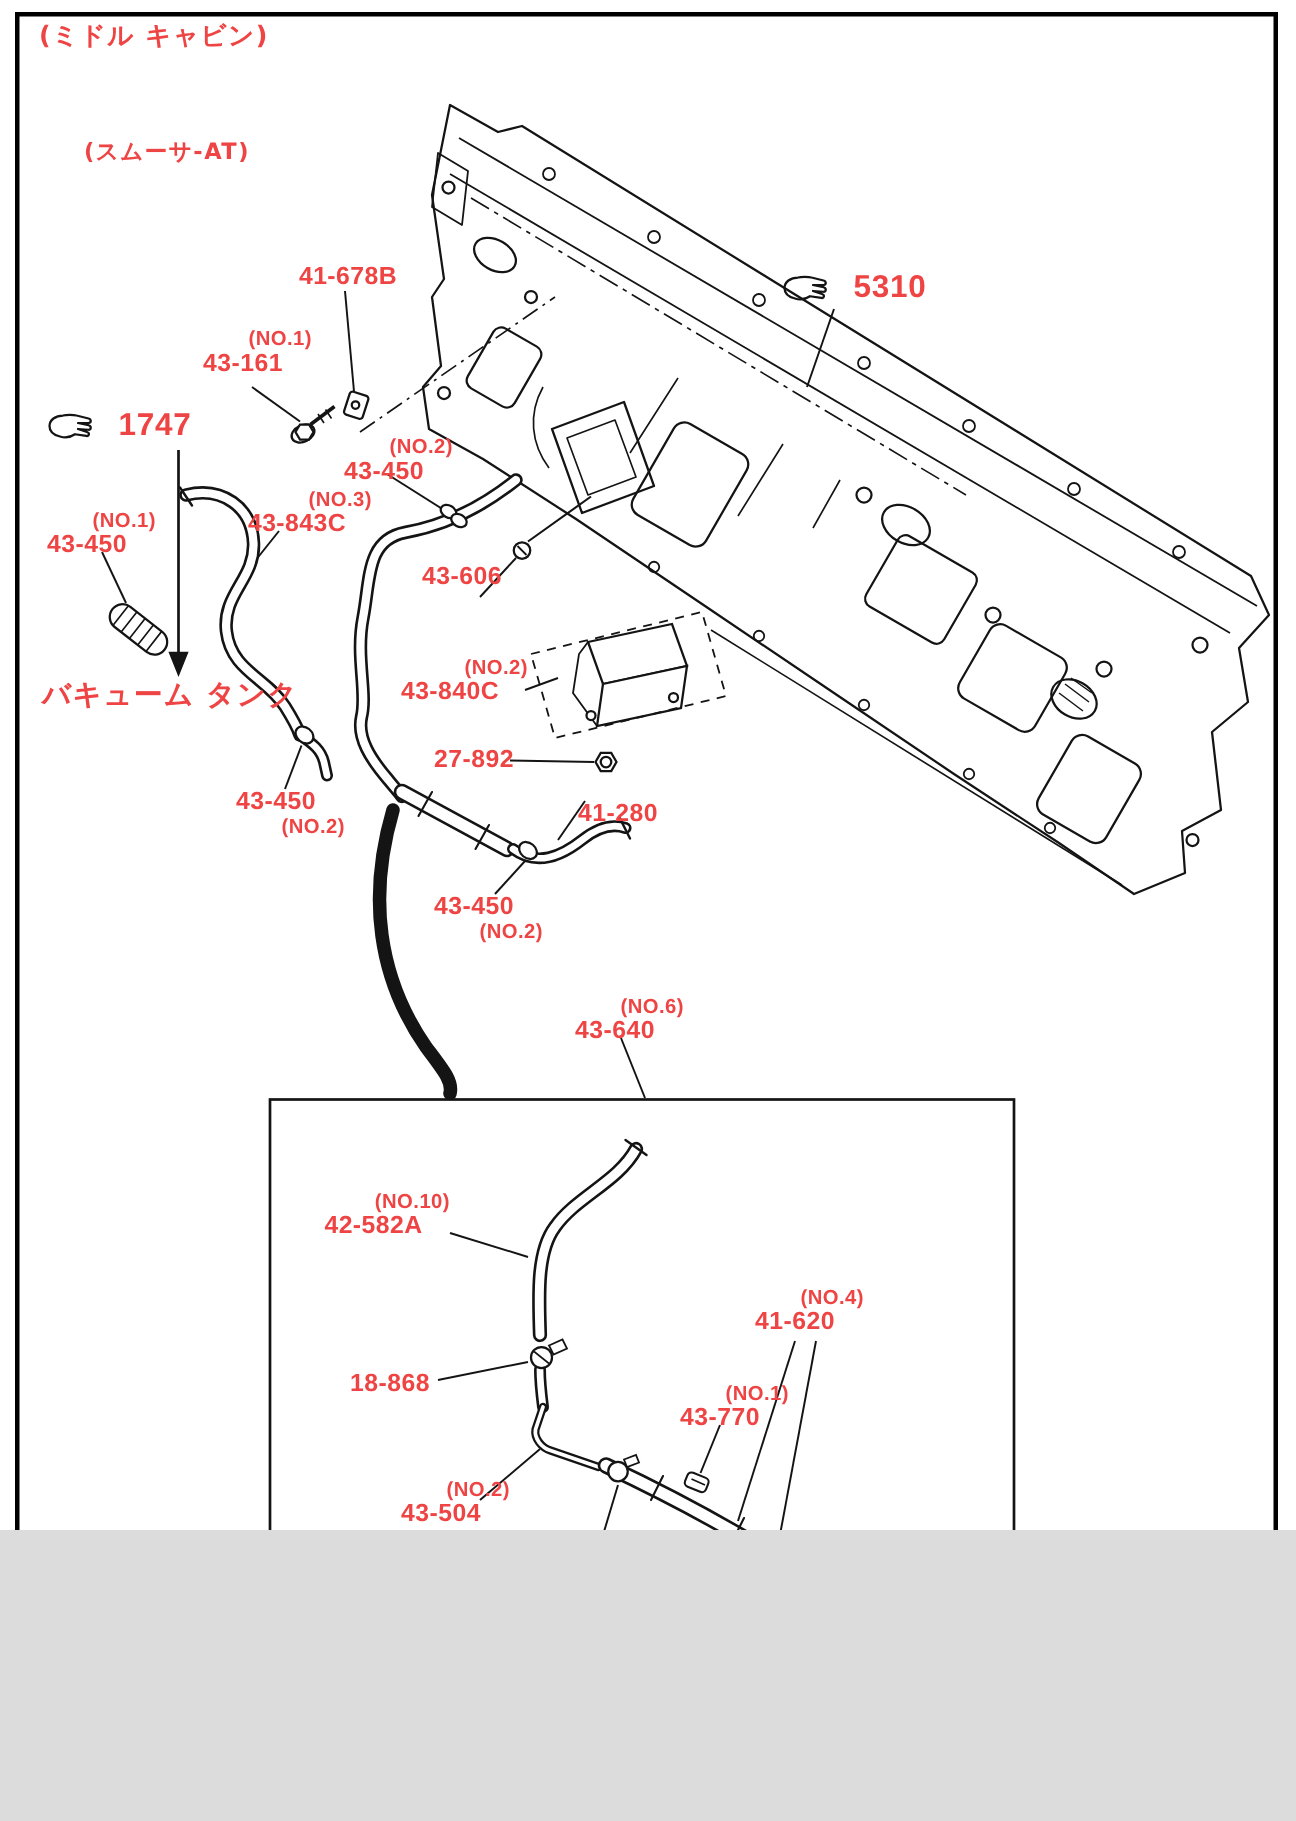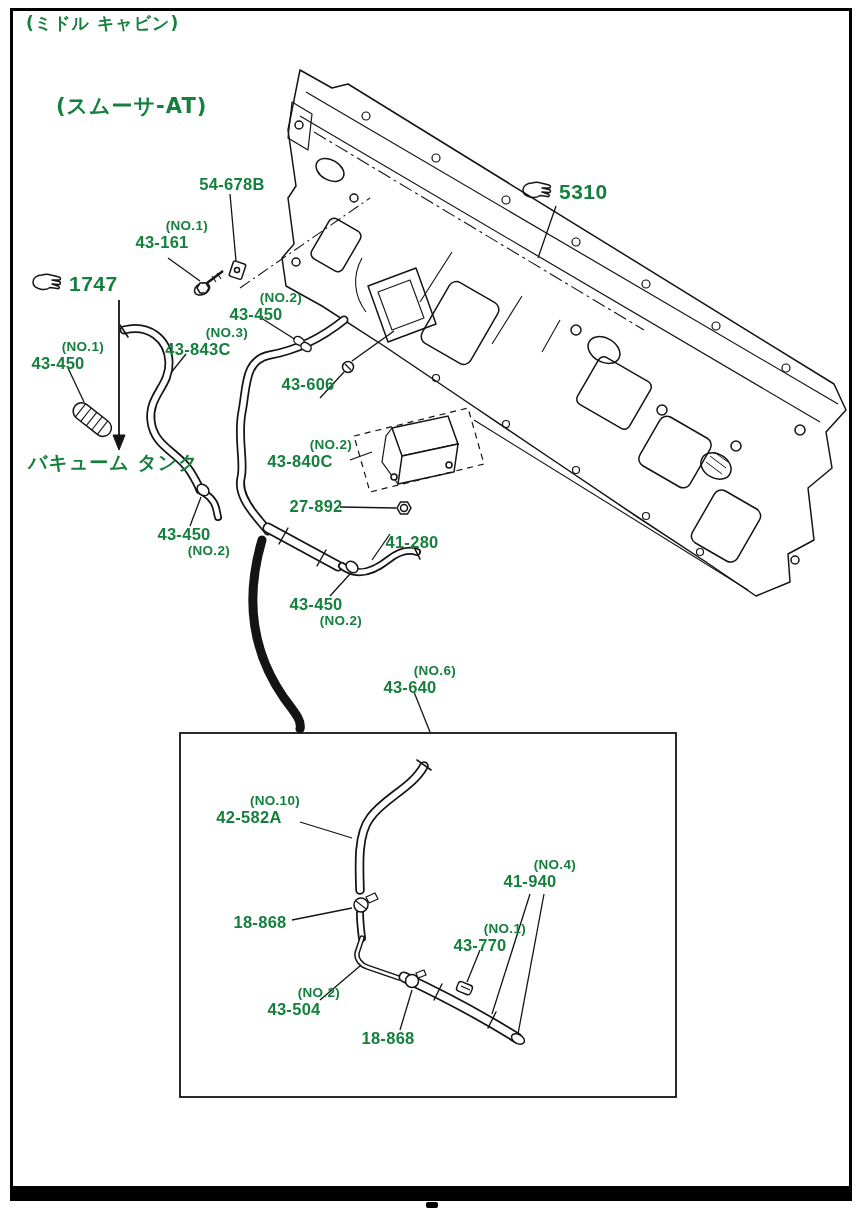--- a/index.html
+++ b/index.html
@@ -1,27 +1,27 @@
 <!DOCTYPE html>
 <html><head>
 <meta charset="utf-8">
 <style>
   html,body{margin:0;padding:0;background:#dcdcdc;}
-  .page{position:relative;width:864px;height:1214px;background:#ffffff;overflow:hidden;
-        font-family:"Liberation Sans",sans-serif;color:#15803d;}
+  .page{position:relative;width:864px;height:1020px;background:#ffffff;overflow:hidden;
+        font-family:"Liberation Sans",sans-serif;color:#ef4444;}
   .frame{position:absolute;left:10px;top:8px;width:836px;height:1178px;border:3px solid #000;}
   .bottom-bar{position:absolute;left:10px;top:1186px;width:842px;height:15px;background:#000;}
   .blob{position:absolute;left:426px;top:1202px;width:12px;height:6px;background:#000;border-radius:2px;}
   svg.art{position:absolute;left:0;top:0;}
   .jpnote{position:absolute;font-weight:bold;white-space:nowrap;letter-spacing:1px;
           font-family:"DejaVu Sans","Liberation Sans",sans-serif;}
   .callout{position:absolute;text-align:center;line-height:1.12;white-space:nowrap;}
   .callout .no{display:block;font-weight:bold;font-size:13.5px;letter-spacing:.3px;text-align:right;}
   .callout .pn{display:block;font-weight:bold;font-size:16.5px;letter-spacing:.3px;}
-  .ref{position:absolute;display:flex;align-items:flex-start;gap:7px;}
+  .ref{position:absolute;display:flex;align-items:center;gap:17px;}
   .ref .refnum{font-weight:bold;font-size:21px;letter-spacing:.5px;}
   .ref .hand{display:inline-block;line-height:0;}
 </style>
 </head>
 <body>
 
 <div class="page">
 
   <div class="frame"></div>
   <div class="bottom-bar"></div>
@@ -181,42 +181,42 @@
       <path d="M366,897 L375,893 L378,899 L369,903 Z" stroke-width="1.2"></path>
       <path d="M356,901 L366,909" fill="none" stroke-width="1.1"></path>
       <circle cx="412" cy="981" r="6.5"></circle>
       <path d="M416,973 L424,970 L426,975 L418,978 Z" stroke-width="1.2"></path>
       <rect x="457" y="983" width="15" height="10" rx="3" transform="rotate(22 464 988)" stroke-width="1.4"></rect>
       <path d="M461,986 L470,990" fill="none" stroke-width="1.1"></path>
     </g>
   </svg>
 
   <div class="jpnote" style="left:26px;top:12px;font-size:17px;">(ミドル キャビン)</div>
-  <div class="jpnote" style="left:56px;top:92px;font-size:21px;">(スムーサ-AT)</div>
+  <div class="jpnote" style="left:56px;top:92px;font-size:15px;">(スムーサ-AT)</div>
   <div class="jpnote" style="left:28px;top:450px;font-size:19px;">バキューム タンク</div>
 
   <div class="ref" style="left:30px;top:272px;">
     <span class="hand">
       <svg width="32" height="20" viewBox="0 0 32 20">
         <path d="M3,10 C3,6 7,3 12,3 C14,2.4 19,2.4 21,3 L29,5 C31,5.6 31,8 29,8 L22,8 L29,9.5 C31,10 31,12.5 29,12.5 L22,12 L28,14 C30,14.7 29.5,17 27.5,16.6 L20,15.5 C17,17.5 13,18 10,17 C5.5,16 3,13.5 3,10 Z" fill="none" stroke="#141414" stroke-width="1.5" stroke-linejoin="round"></path>
       </svg>
     </span>
     <span class="refnum">1747</span>
   </div>
   <div class="ref" style="left:520px;top:180px;">
     <span class="hand">
       <svg width="32" height="20" viewBox="0 0 32 20">
         <path d="M3,10 C3,6 7,3 12,3 C14,2.4 19,2.4 21,3 L29,5 C31,5.6 31,8 29,8 L22,8 L29,9.5 C31,10 31,12.5 29,12.5 L22,12 L28,14 C30,14.7 29.5,17 27.5,16.6 L20,15.5 C17,17.5 13,18 10,17 C5.5,16 3,13.5 3,10 Z" fill="none" stroke="#141414" stroke-width="1.5" stroke-linejoin="round"></path>
       </svg>
     </span>
     <span class="refnum">5310</span>
   </div>
 
   <div class="callout" style="left:186px;top:175px;width:92px;">
-    <span class="pn">54-678B</span>
+    <span class="pn">41-678B</span>
   </div>
 
   <div class="callout" style="left:116px;top:218px;width:92px;">
     <span class="no">(NO.1)</span>
     <span class="pn">43-161</span>
   </div>
 
   <div class="callout" style="left:210px;top:290px;width:92px;">
     <span class="no">(NO.2)</span>
     <span class="pn">43-450</span>
@@ -268,21 +268,21 @@
     <span class="no">(NO.10)</span>
     <span class="pn">42-582A</span>
   </div>
 
   <div class="callout" style="left:214px;top:913px;width:92px;">
     <span class="pn">18-868</span>
   </div>
 
   <div class="callout" style="left:484px;top:857px;width:92px;">
     <span class="no">(NO.4)</span>
-    <span class="pn">41-940</span>
+    <span class="pn">41-620</span>
   </div>
 
   <div class="callout" style="left:434px;top:921px;width:92px;">
     <span class="no">(NO.1)</span>
     <span class="pn">43-770</span>
   </div>
 
   <div class="callout" style="left:248px;top:985px;width:92px;">
     <span class="no">(NO.2)</span>
     <span class="pn">43-504</span>

